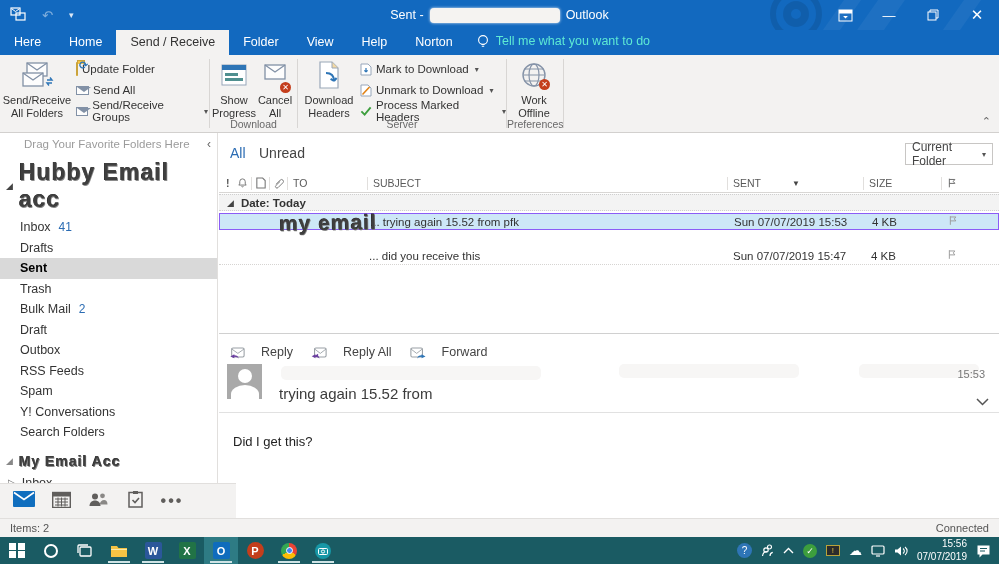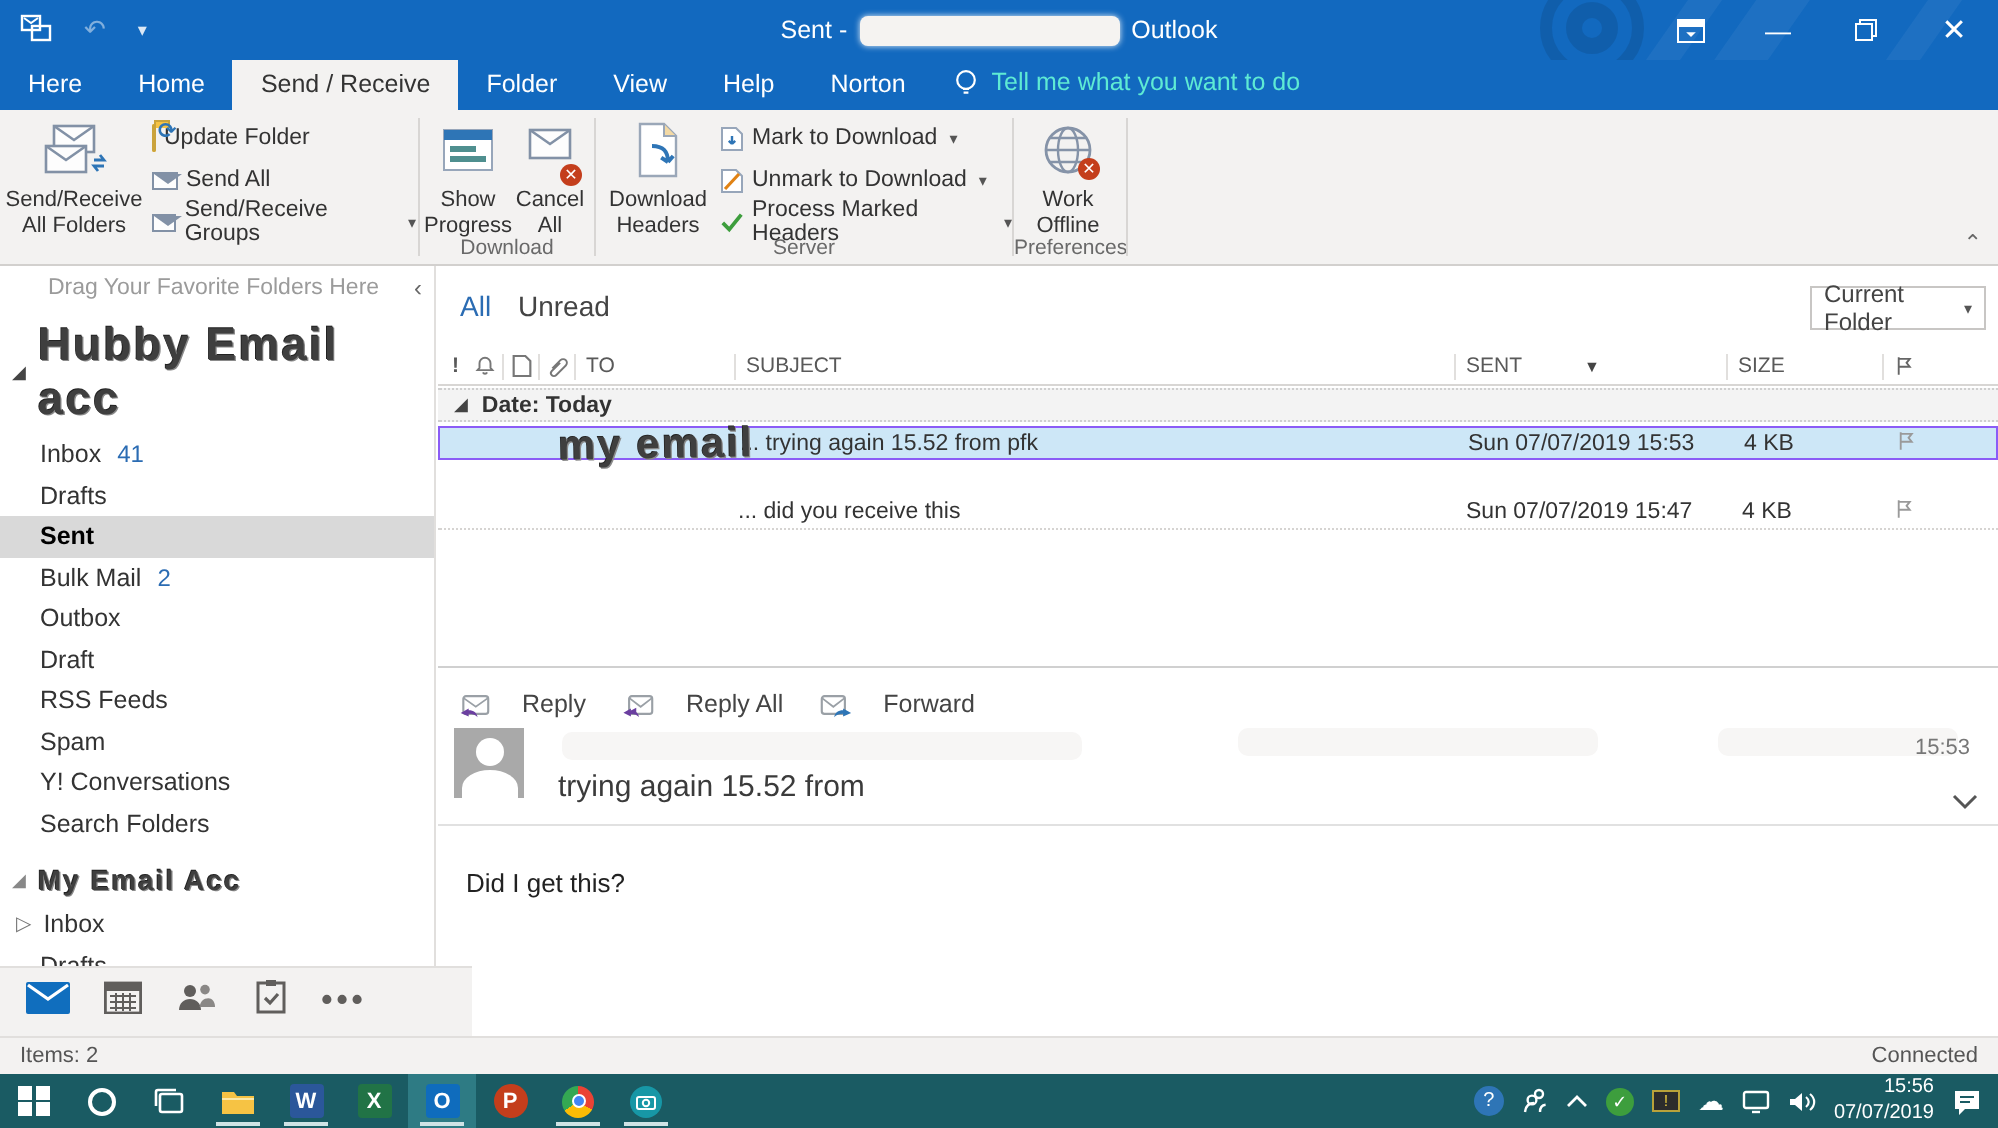--- a/index.html
+++ b/index.html
@@ -323,28 +323,31 @@
             <span>Inbox</span>
             <span class="cnt">41</span>
           </li>
         <li class="fitem">
             <span>Drafts</span>
           </li>
         <li class="fitem selected">
             <span>Sent</span>
           </li>
         <li class="fitem">
+            <span>Trash</span>
+          </li>
+        <li class="fitem">
             <span>Bulk Mail</span>
             <span class="cnt">2</span>
           </li>
         <li class="fitem">
+            <span>Draft</span>
+          </li>
+        <li class="fitem">
             <span>Outbox</span>
-          </li>
-        <li class="fitem">
-            <span>Draft</span>
           </li>
         <li class="fitem">
             <span>RSS Feeds</span>
           </li>
         <li class="fitem">
             <span>Spam</span>
           </li>
         <li class="fitem">
             <span>Y! Conversations</span>
           </li>

